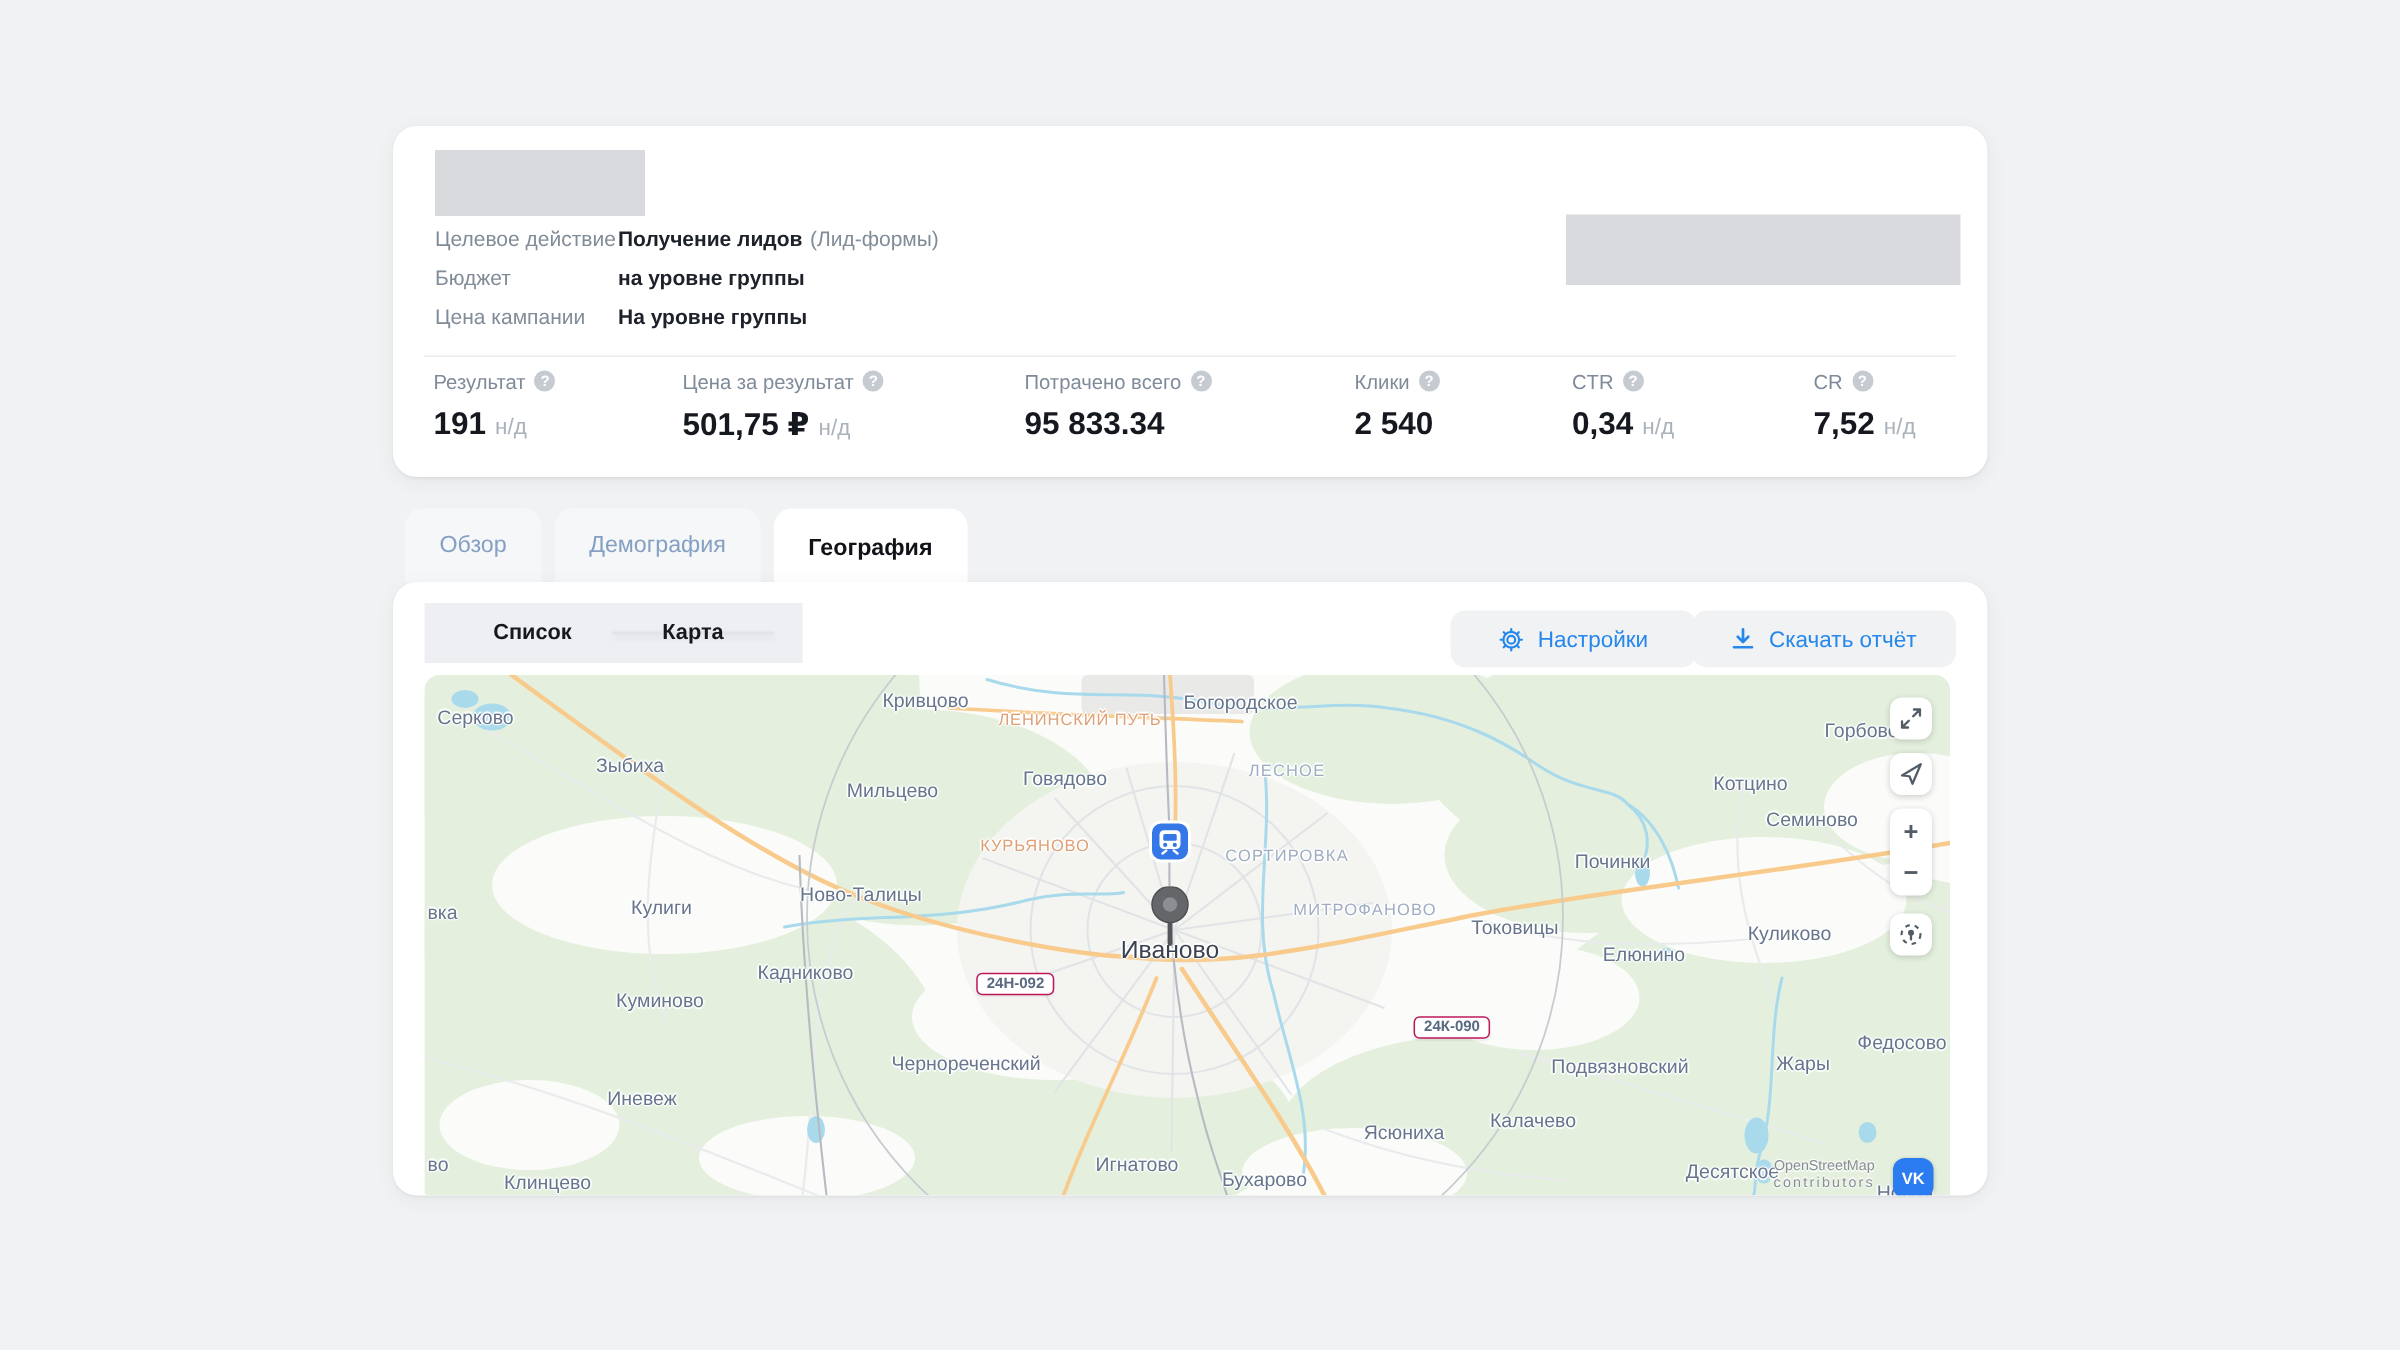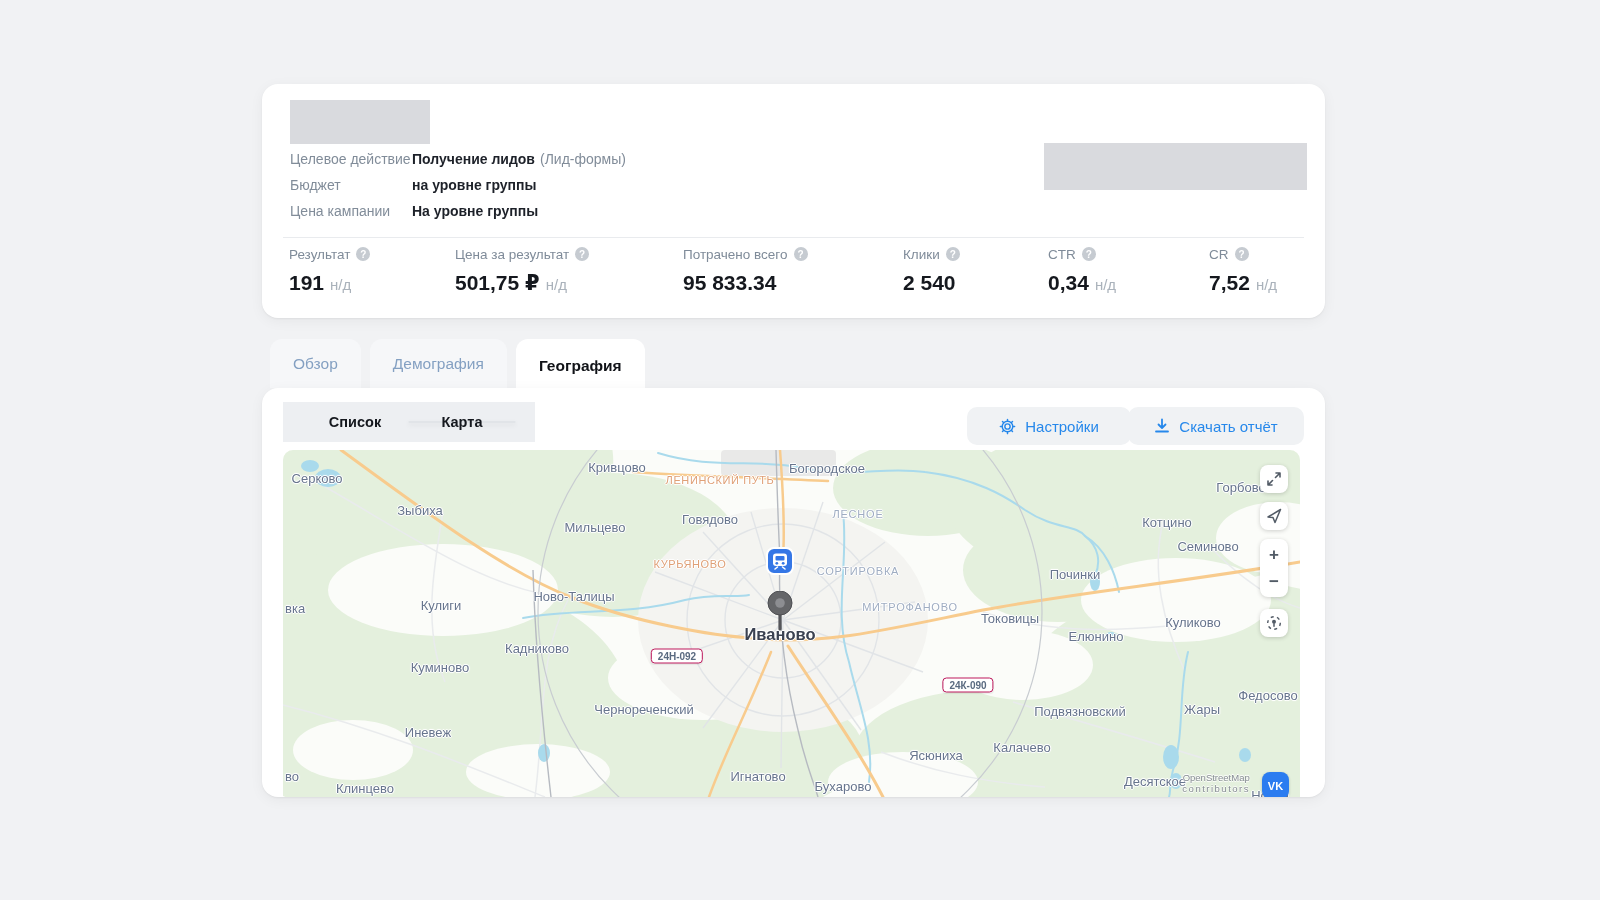--- a/index.html
+++ b/index.html
@@ -53,21 +53,21 @@
   .btn-download { left:866px; width:176px; }
 
   .map { position:absolute; left:21px; top:62px; width:1017px; height:347px; border-radius:10px 10px 0 0;
          overflow:hidden; background:#fbfcf9; }
   #terrain { position:absolute; left:0; top:0; }
   #map-labels { position:absolute; left:0; top:0; width:100%; height:100%; }
 
   .mlabel { position:absolute; transform:translate(-50%,-50%); white-space:nowrap;
             text-shadow:0 1px 0 #fff,0 -1px 0 #fff,1px 0 0 #fff,-1px 0 0 #fff,0 0 3px #fff; }
   .mlabel.town { font-size:13px; color:#67758d; }
-  .mlabel.city { font-size:16.5px; color:#3a4150; font-weight:bold; }
+  .mlabel.city { font-size:16.5px; color:#3a4150; font-weight:normal; }
   .mlabel.district { font-size:11px; color:#9fadc2; letter-spacing:.8px; }
   .mlabel.roadname { font-size:11px; color:#dfa077; letter-spacing:.6px; }
   .mlabel.edge { transform:translate(0,-50%); }
 
   .shield { position:absolute; transform:translate(-50%,-50%); background:#fff; border:1px solid #be185d;
             border-radius:4px; font-size:10px; font-weight:bold; color:#5a6a80; padding:1px 6px;
             box-shadow:0 1px 1px rgba(0,0,0,.06); white-space:nowrap; }
 
   .marker { position:absolute; transform:translate(-50%,-50%); }
 

